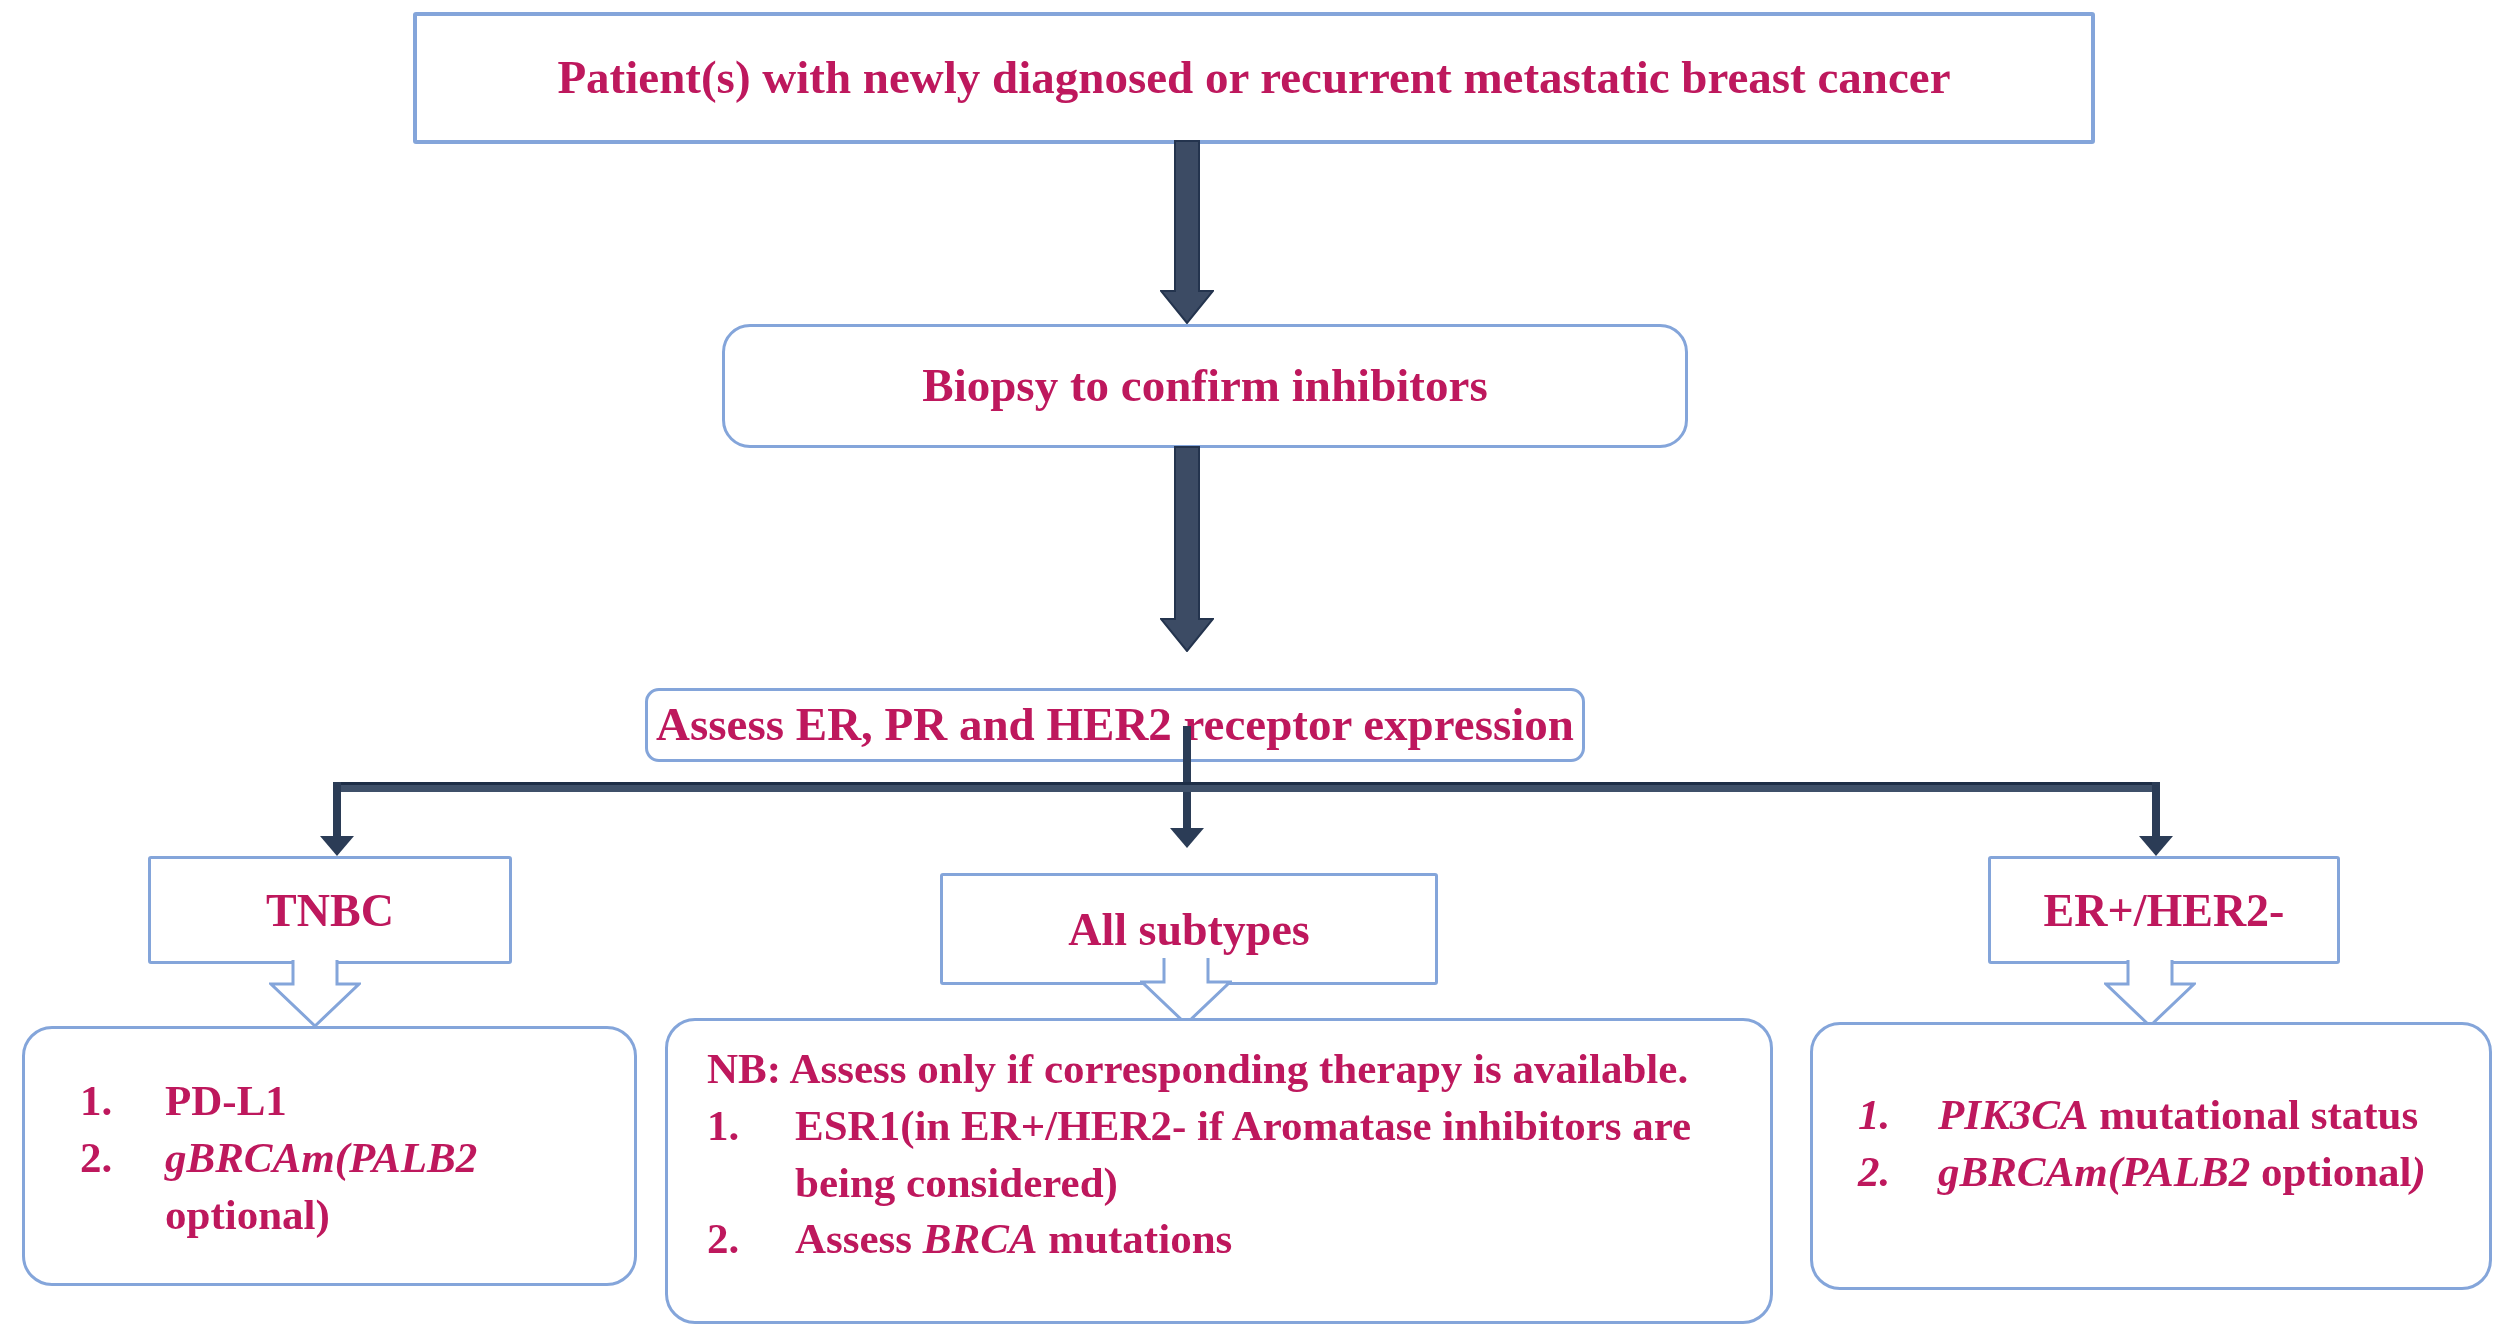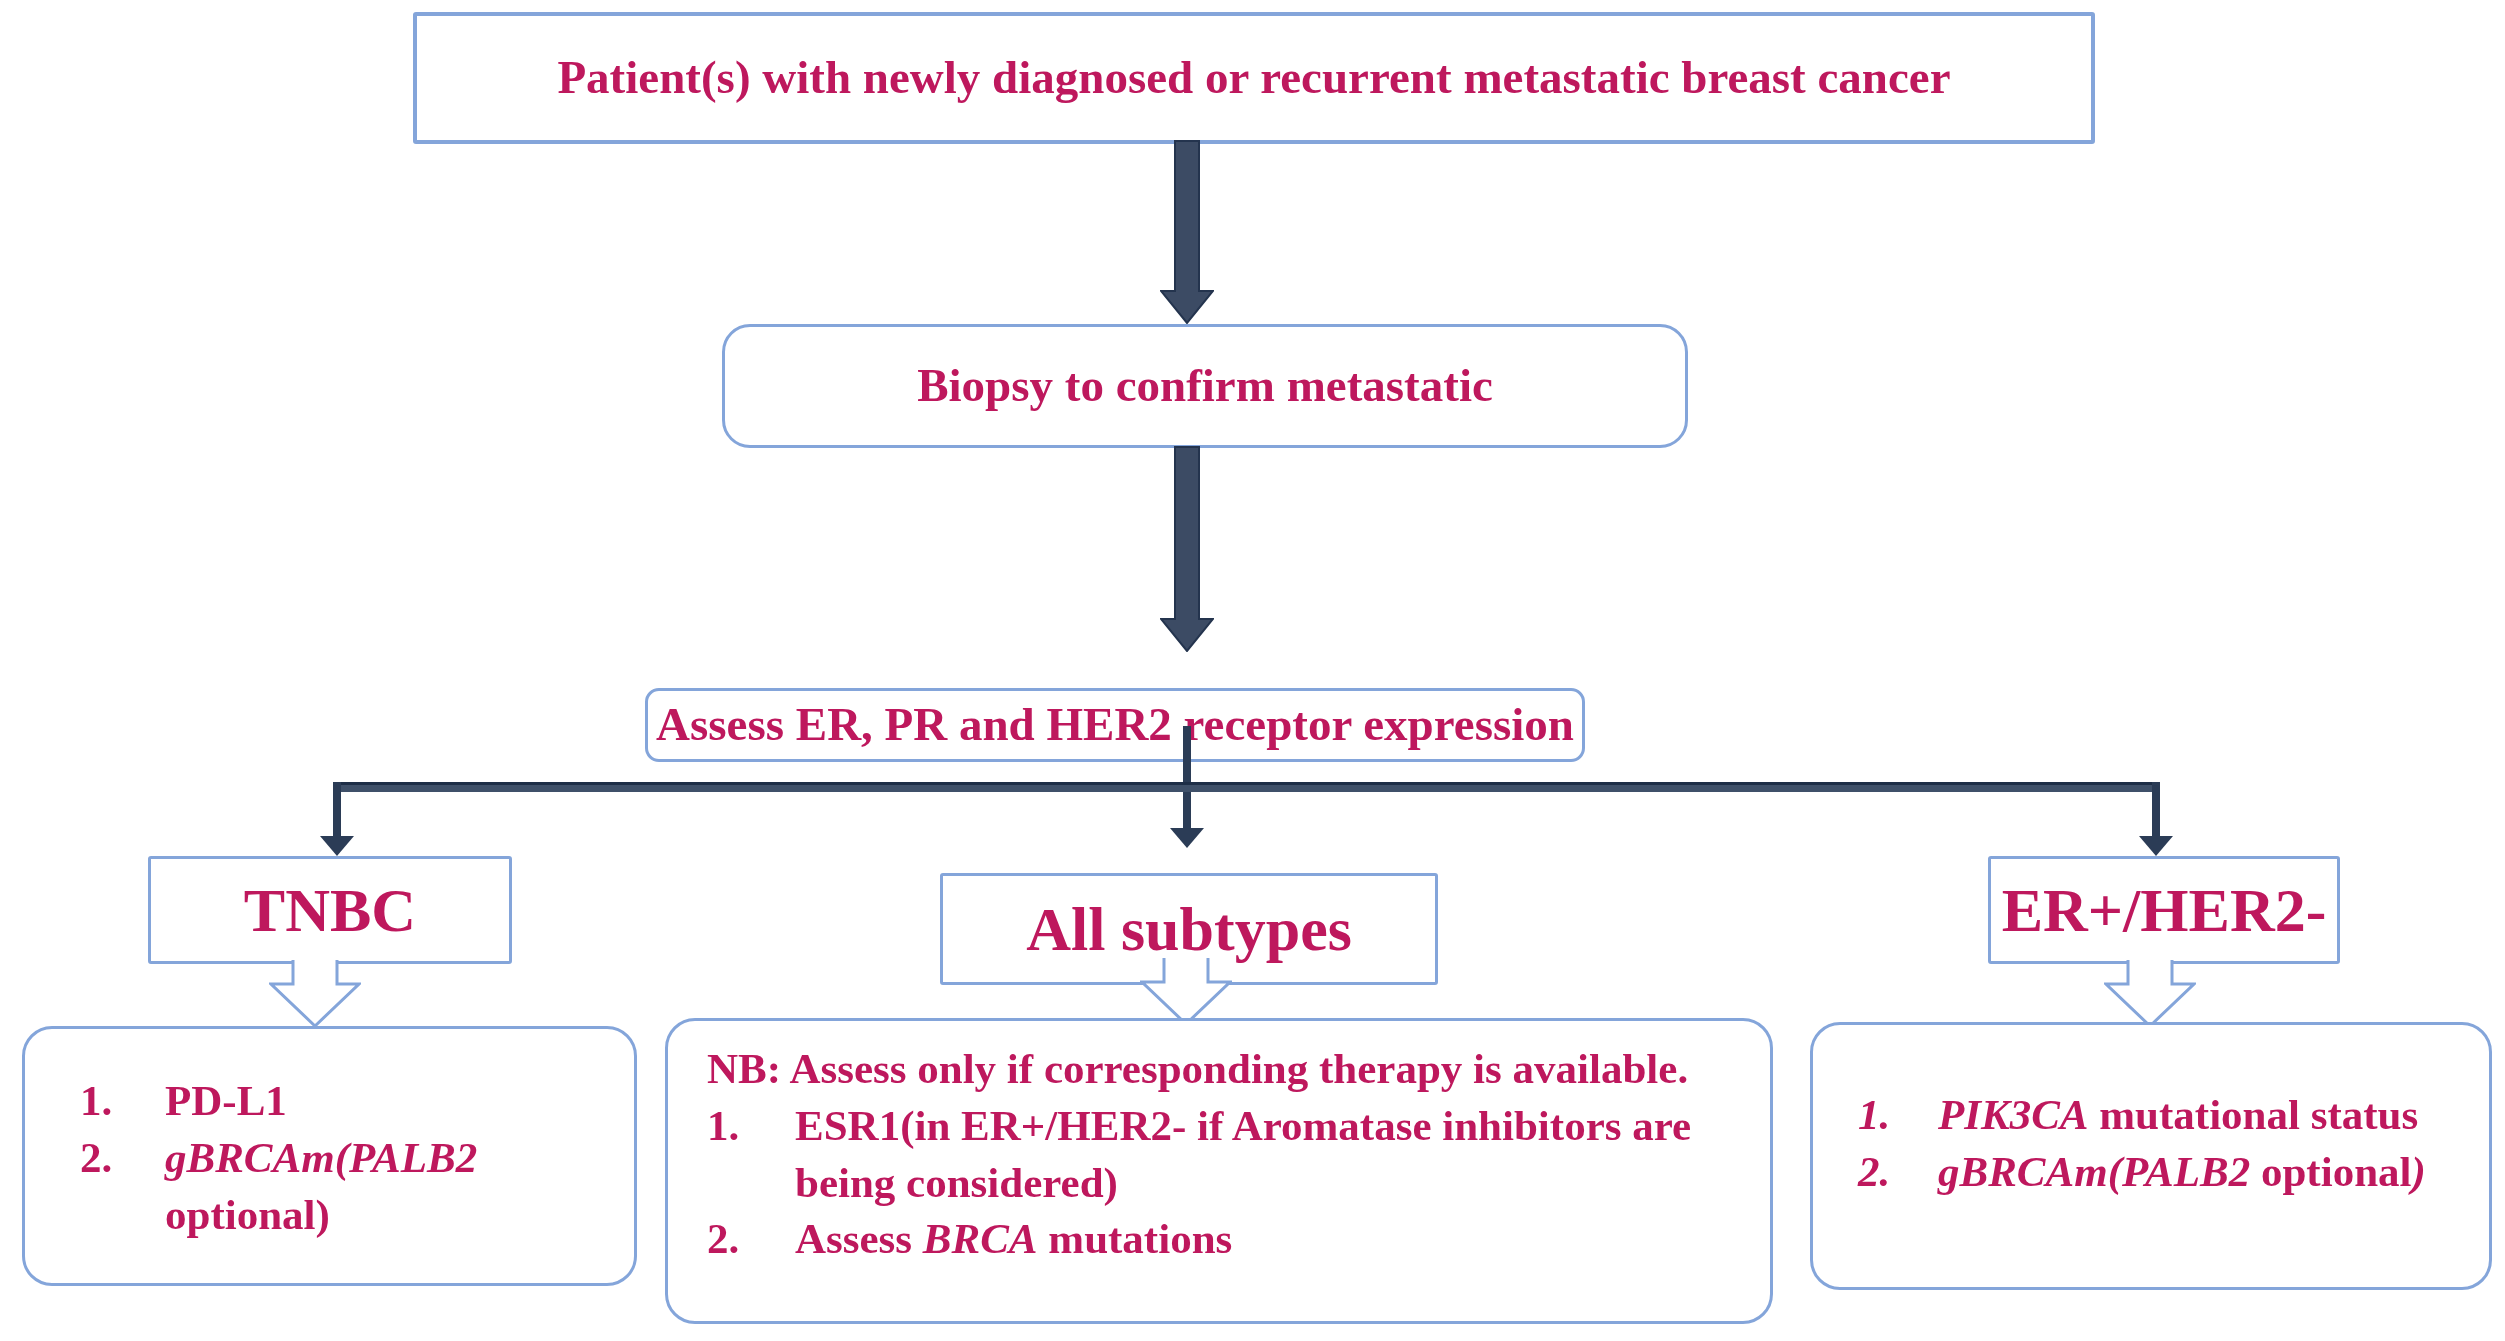--- a/index.html
+++ b/index.html
@@ -7,21 +7,21 @@
   .canvas{
     position:relative;width:2505px;height:1341px;background:#ffffff;overflow:hidden;
     font-family:"Liberation Serif","DejaVu Serif",serif;color:#be185d;
   }
   .box{
     position:absolute;box-sizing:border-box;background:#ffffff;
     border:3px solid #84a5da;display:flex;align-items:center;justify-content:center;
     text-align:center;font-weight:bold;
   }
   .big-text{font-size:47px;line-height:1.1;}
-  .label-text{font-size:62px;}
+  .label-text{font-size:46px;}
   .sq{border-radius:3px;}
   .rd-lg{border-radius:28px;}
   .rd-sm{border-radius:14px;}
   .detail{
     position:absolute;box-sizing:border-box;background:#ffffff;
     border:3px solid #84a5da;border-radius:30px;
     font-weight:bold;font-size:43px;line-height:1.32;text-align:left;
   }
   .it{font-style:italic;}
   .li{display:flex;}
@@ -47,21 +47,21 @@
 
   <div class="box sq big-text" style="left:413px;top:12px;width:1682px;height:132px;border-width:4px;">
     <span>Patient(s) with newly diagnosed or recurrent metastatic breast cancer</span>
   </div>
 
   <svg class="arrow-svg" style="left:1160px;top:140px;" width="54" height="184" viewBox="0 0 54 184">
     <polygon points="15,1 39,1 39,151 53,151 27,183 1,151 15,151" fill="#3c4b64" stroke="#24344e" stroke-width="2"></polygon>
   </svg>
 
   <div class="box rd-lg big-text" style="left:722px;top:324px;width:966px;height:124px;">
-    <span>Biopsy to confirm metastatic</span>
+    <span>Biopsy to confirm inhibitors</span>
   </div>
 
   <svg class="arrow-svg" style="left:1160px;top:446px;" width="54" height="206" viewBox="0 0 54 206">
     <polygon points="15,1 39,1 39,173 53,173 27,205 1,173 15,173" fill="#3c4b64" stroke="#24344e" stroke-width="2"></polygon>
   </svg>
 
   <div class="box rd-sm big-text" style="left:645px;top:652px;width:940px;height:74px;margin-top:36px;">
     <span>Assess ER, PR and HER2 receptor expression</span>
   </div>
 

